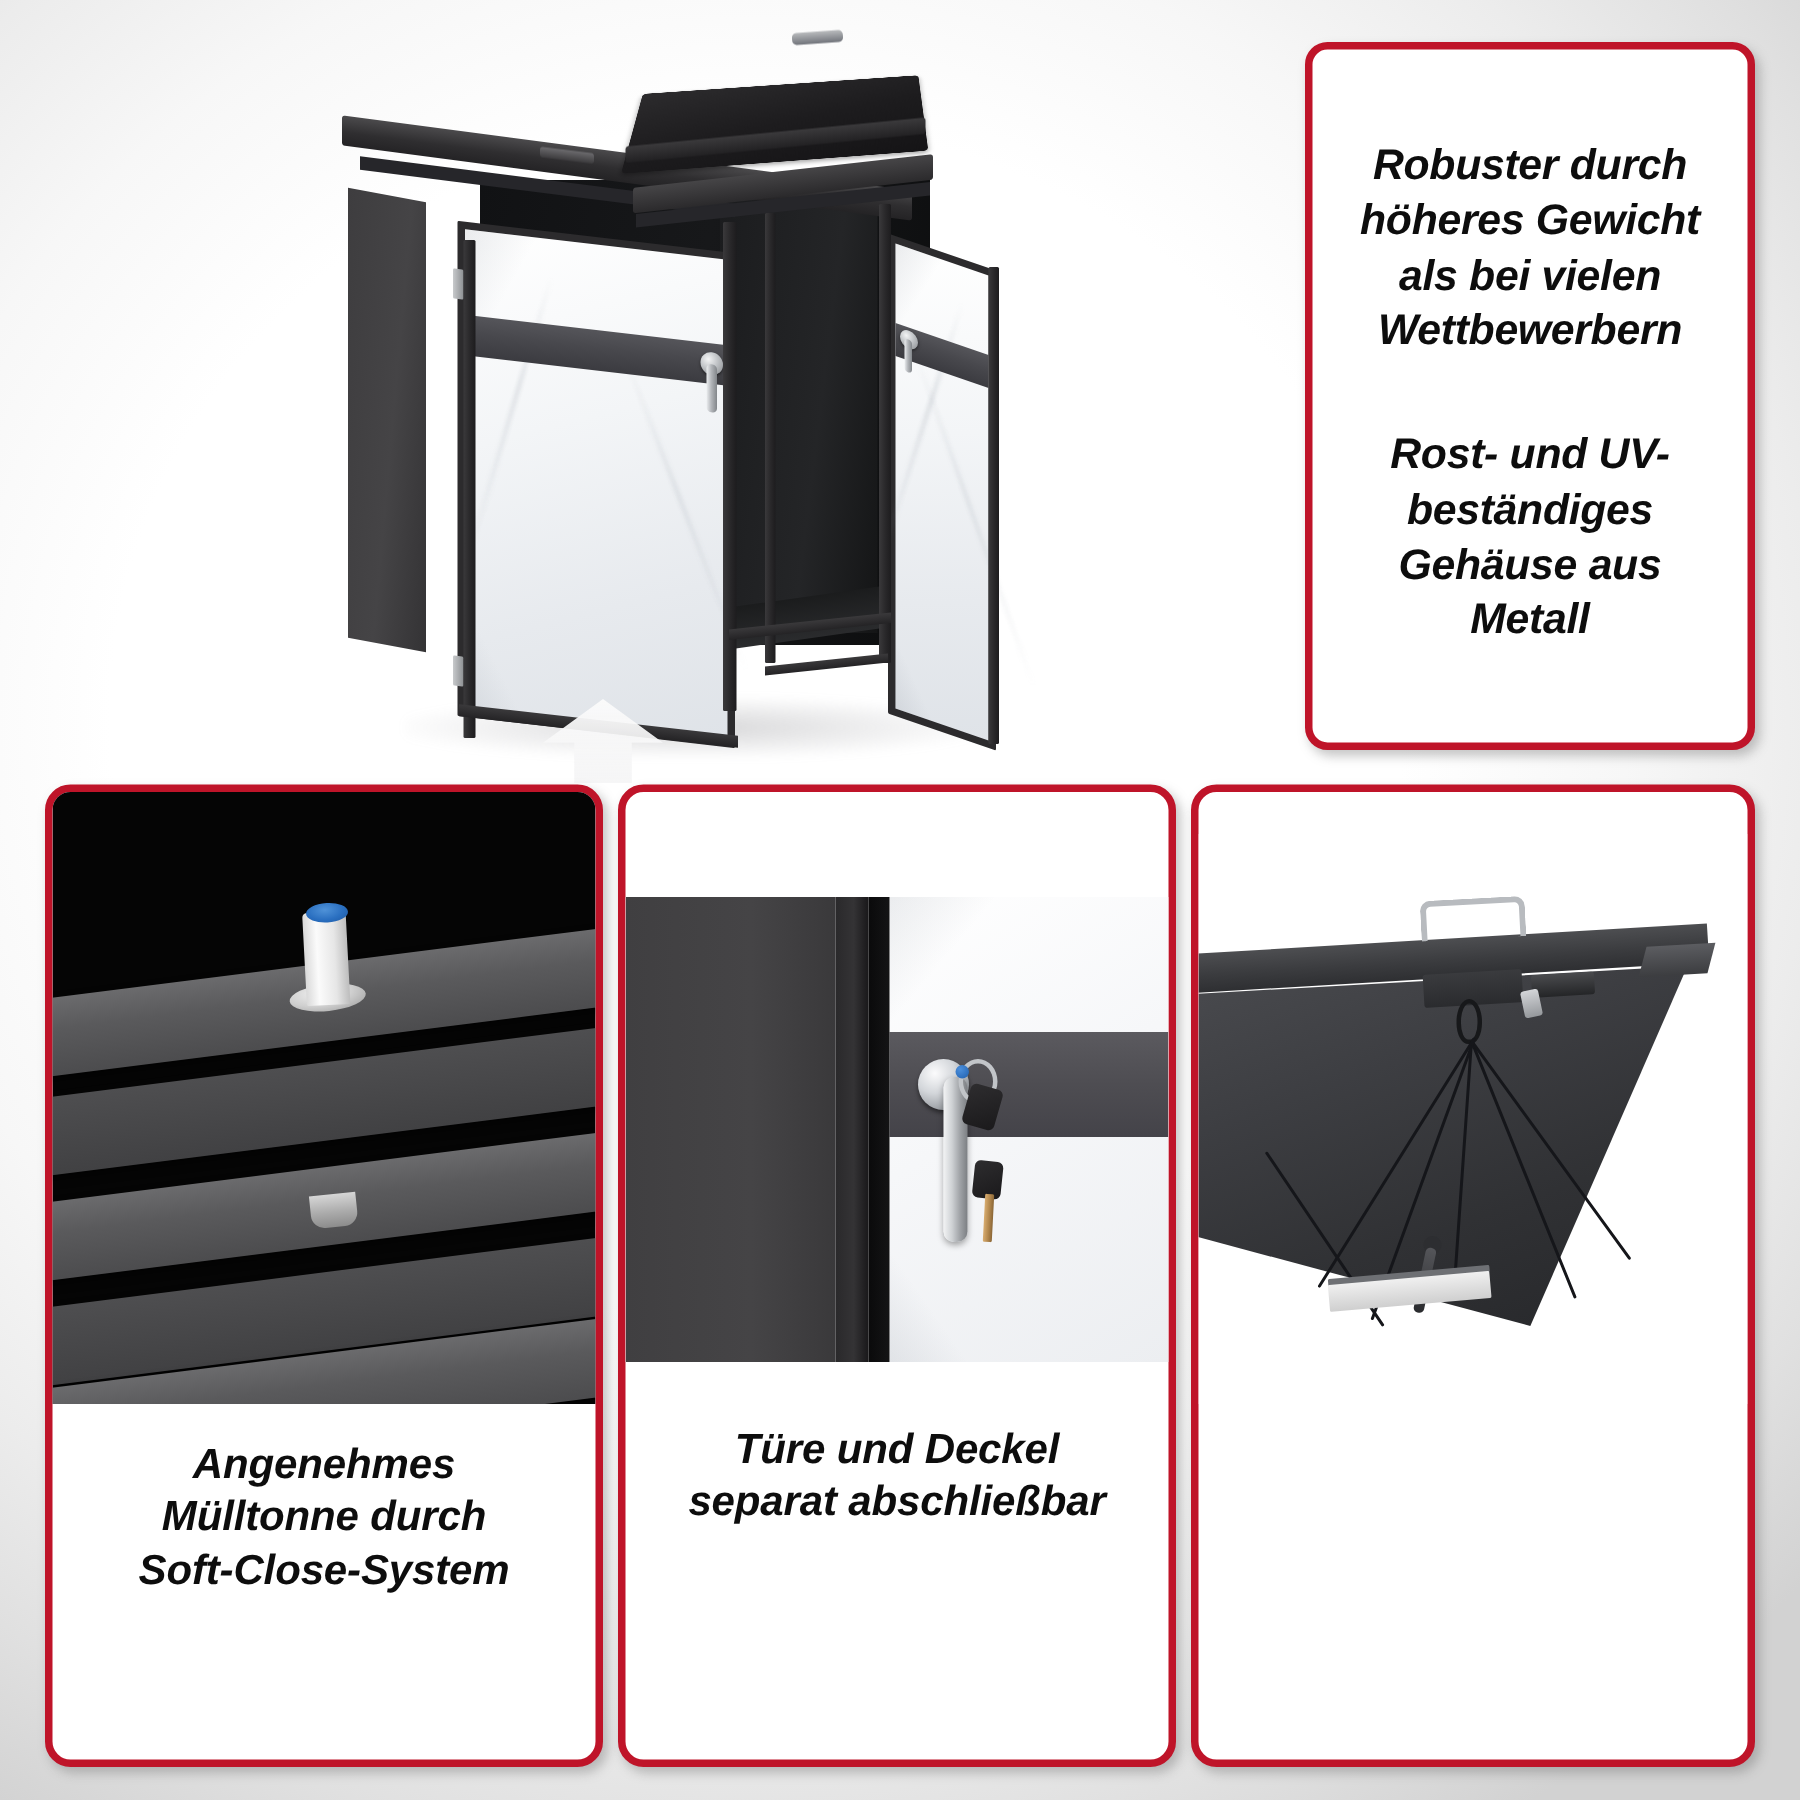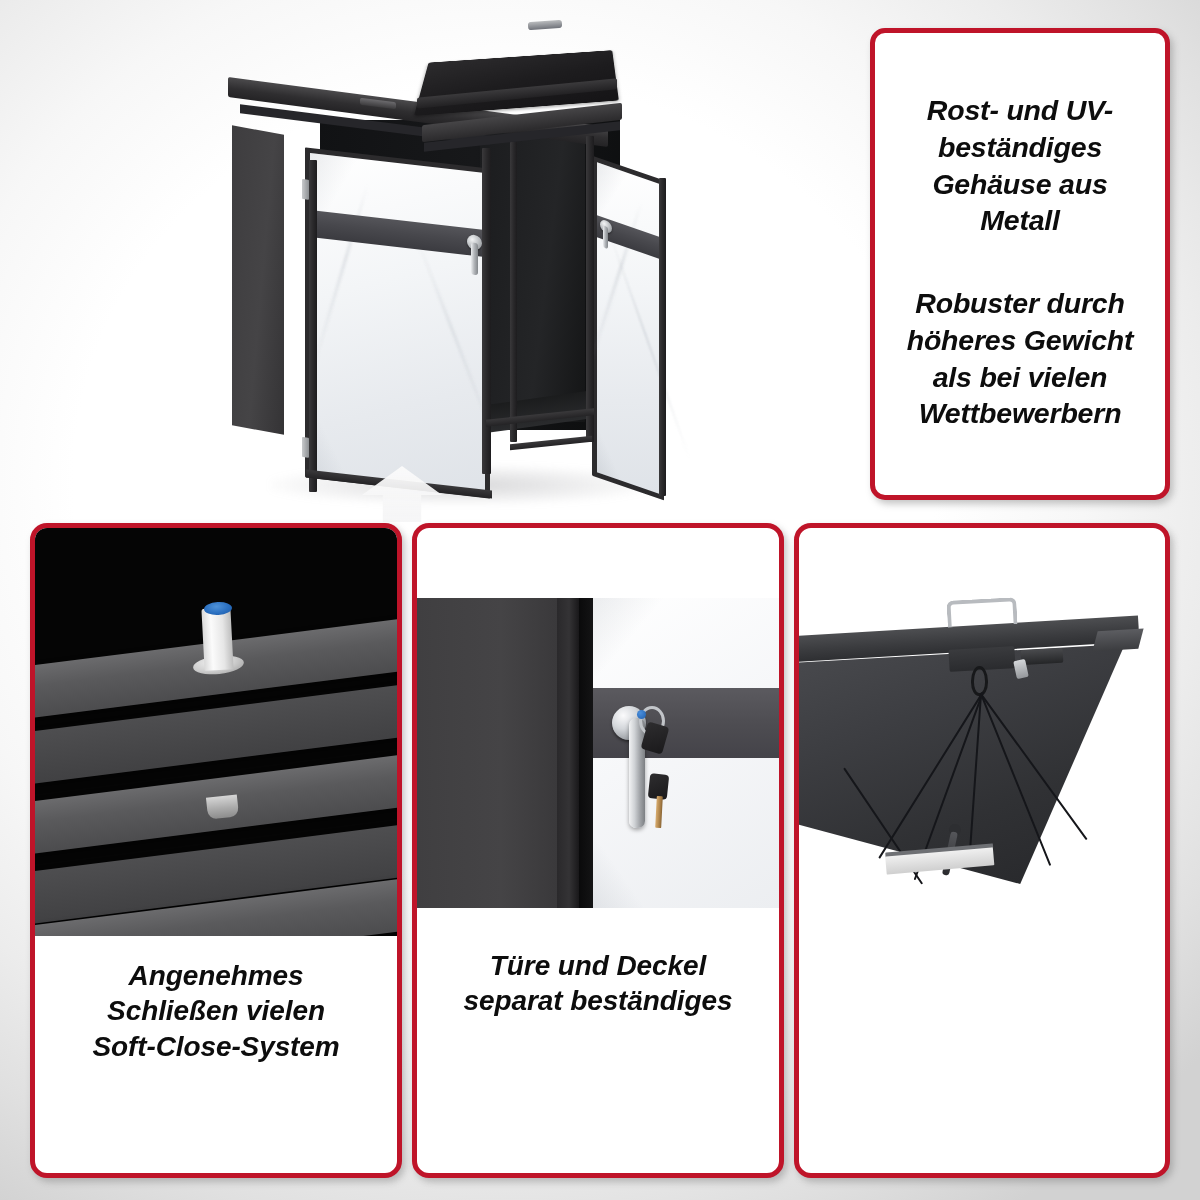--- a/index.html
+++ b/index.html
@@ -543,65 +543,65 @@
       <div class="beam" style="left:96px; top:470px; width:186px; height:8px; transform:skewY(6.4deg)"></div>
       <div class="beam" style="left:276px; top:404px; width:108px; height:7px; transform:skewY(-6deg)"></div>
       <div class="beam" style="left:300px; top:430px; width:82px; height:6px; transform:skewY(-6deg)"></div>
     </div>
   </div>
 
   <div class="up-arrow"></div>
 
   <div class="card" id="claim-box">
     <div id="claim-inner">
+      <div class="claim-line">Robuster durch
+höheres Gewicht
+als bei vielen
+Wettbewerbern</div>
       <div class="claim-line">Rost- und UV-
 beständiges
 Gehäuse aus
 Metall</div>
-      <div class="claim-line">Robuster durch
-höheres Gewicht
-als bei vielen
-Wettbewerbern</div>
     </div>
   </div>
 
   <div class="card panel" id="panel-soft">
     <div class="panel-photo" id="photo-soft">
       <div class="slat" style="top:112px"></div>
       <div class="slat dark" style="top:178px"></div>
       <div class="slat" style="top:248px"></div>
       <div class="slat dark" style="top:318px"></div>
       <div class="slat" style="top:372px"></div>
       <div class="soft-damper-flange"></div>
       <div class="soft-damper-body"></div>
       <div class="soft-damper-cap"></div>
       <div class="soft-pin"></div>
     </div>
     <div class="card-caption" style="top:430px; font-size:28px">Angenehmes
-Schließen vielen
+Mülltonne durch
 Soft-Close-System</div>
   </div>
 
   <div class="card panel" id="panel-lock">
     <div class="panel-photo" id="photo-lock">
       <div class="lock-marble"></div>
       <div class="lock-stripe"></div>
       <div class="lock-darkpanel"></div>
       <div class="lock-postdark"></div>
       <div class="lock-gap"></div>
       <div class="lock-rosette"></div>
       <div class="lock-handle"></div>
       <div class="key-ring"></div>
       <div class="key-blue"></div>
       <div class="key-head" style="left:227px; top:126px; width:22px; height:28px; transform:rotate(16deg)"></div>
       <div class="key-head" style="left:232px; top:176px; width:19px; height:25px; transform:rotate(6deg)"></div>
       <div class="key-shaft" style="left:239px; top:198px; width:6px; height:32px; transform:rotate(3deg)"></div>
     </div>
     <div class="card-caption" style="top:420px; font-size:28px">Türe und Deckel
-separat beständiges</div>
+separat abschließbar</div>
   </div>
 
   <div class="card panel" id="panel-hand">
     <div class="panel-photo" id="photo-hand">
       <div class="lid-face"></div>
       <div class="lid-top"></div>
       <div class="lid-rim"></div>
       <div class="lid-handle-wire"></div>
       <div class="lid-bracket"></div>
       <div class="lid-latch"></div>

